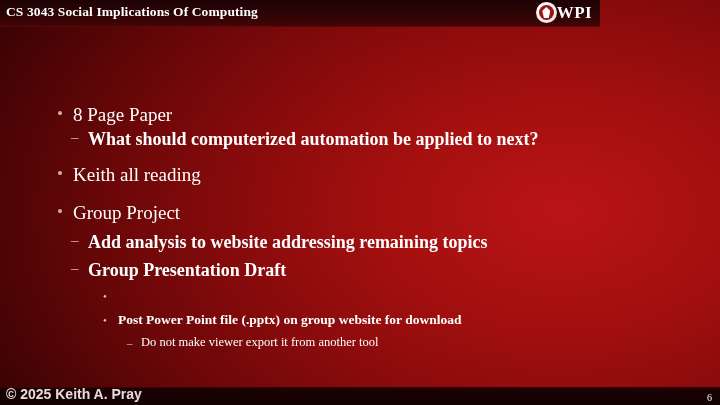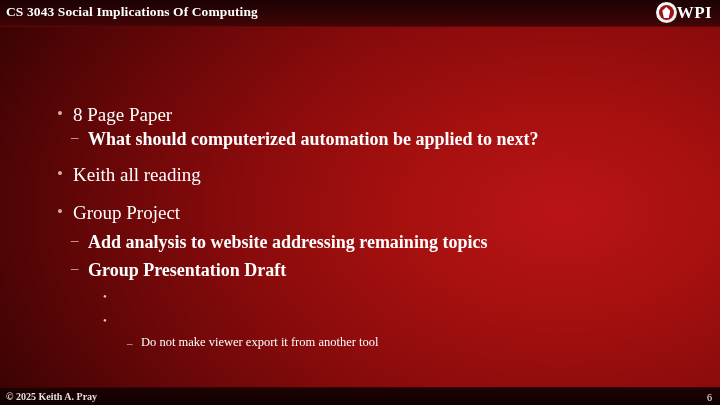--- a/index.html
+++ b/index.html
@@ -23,21 +23,21 @@
         #6a0708 60%,
         #4a0405 76%,
         #2c0203 90%,
         #1a0102 100%);
   }
 
   
   .header {
     position: absolute;
     top: 0; left: 0;
-    width: 720px;
+    width: 600px;
     height: 27px;
     background: linear-gradient(to bottom, #1e0203 0%, #2a0304 45%, #420506 100%);
     border-bottom: 1px solid #5d0709;
     box-sizing: border-box;
   }
   .header-title {
     position: absolute;
     left: 6px;
     top: 4px;
     font-size: 13.5px;
@@ -143,24 +143,24 @@
     width: 720px;
     height: 18px;
     background: linear-gradient(to bottom, #1c0203 0%, #120101 100%);
     border-top: 1px solid #3a0405;
     box-sizing: border-box;
   }
   .copyright {
     position: absolute;
     left: 6px;
     bottom: 3px;
-    font-size: 10px;
+    font-size: 14px;
     font-weight: bold;
     color: #e8dcdc;
-    font-family: Liberation Serif, serif;
+    font-family: Liberation Sans, sans-serif;
   }
   .page-number {
     position: absolute;
     right: 8px;
     bottom: 2px;
     font-size: 10px;
     color: #ffffff;
   }
 </style>
 </head>
@@ -220,20 +220,21 @@
     <div class="gap-xs"></div>
 
     <div class="row l3">
       <span class="bullet">•</span>
     </div>
 
     <div class="gap-xs"></div>
 
     <div class="row l3">
       <span class="bullet">•</span>
+      <span class="txt">Post Power Point file (.pptx) on group website for download</span>
     </div>
 
     <div class="gap-xs"></div>
 
     <div class="row l4">
       <span class="bullet">–</span>
       <span class="txt">Do not make viewer export it from another tool</span>
     </div>
 
   </div>

